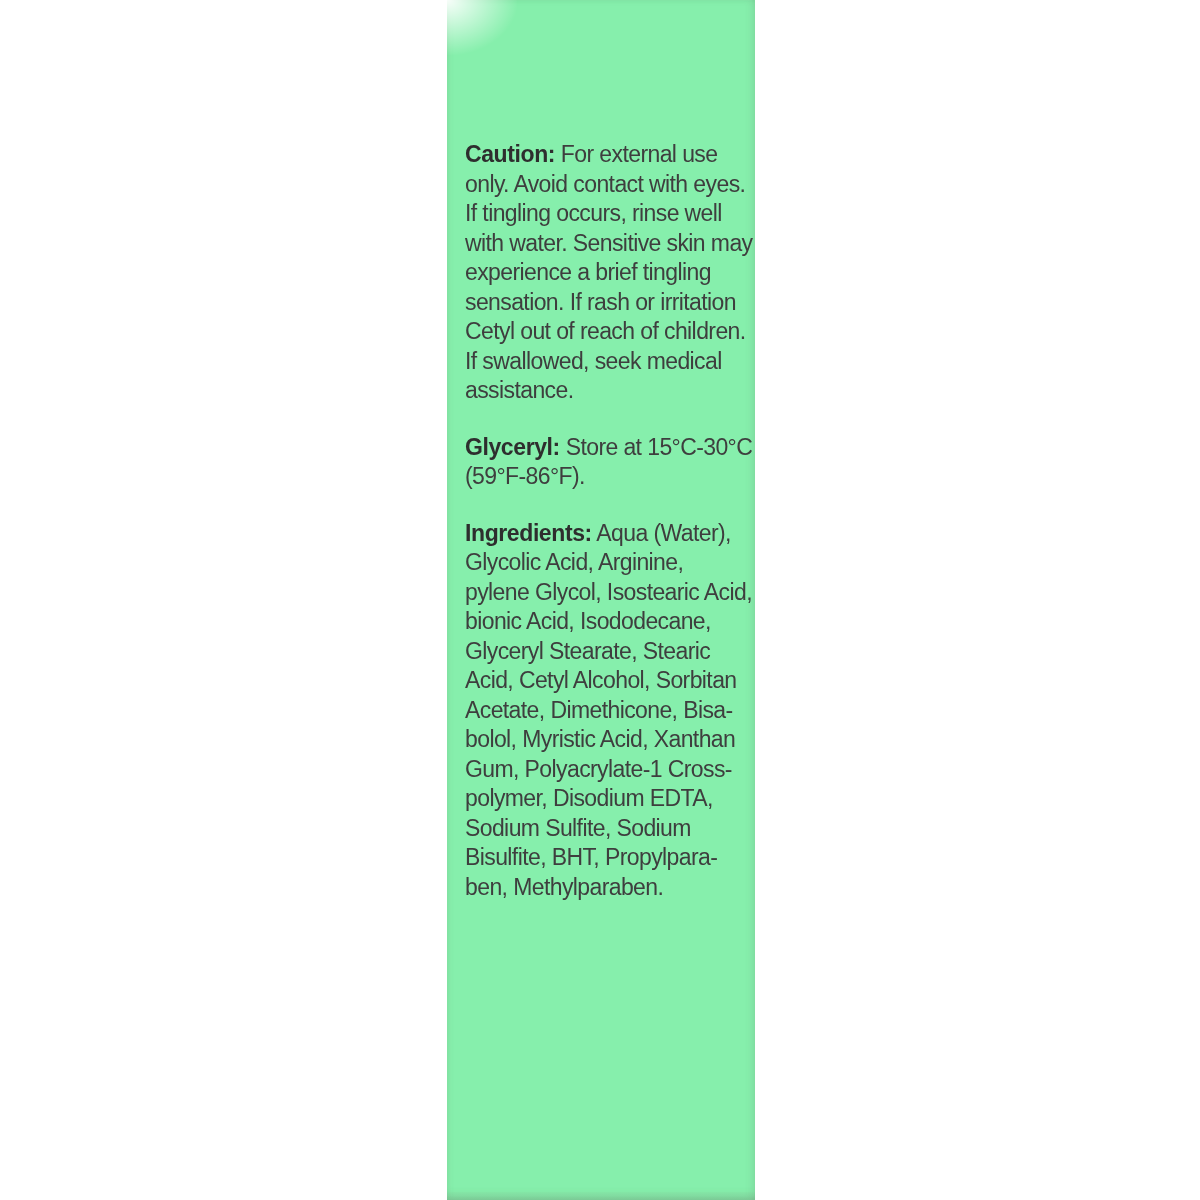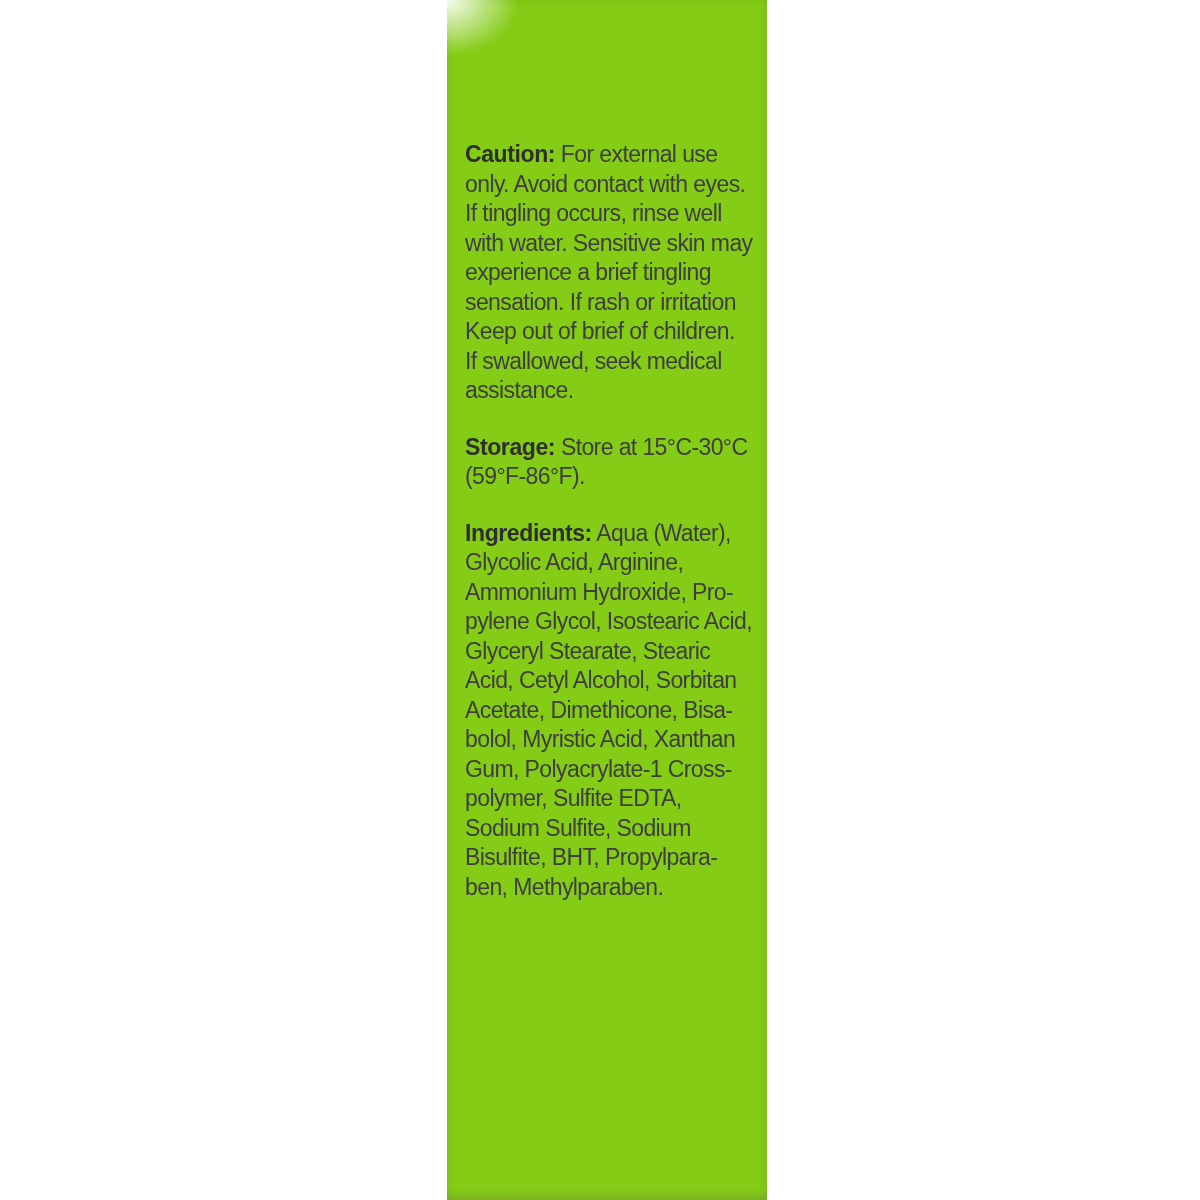--- a/index.html
+++ b/index.html
@@ -17,27 +17,26 @@
     height: 1200px;
     background: #ffffff;
   }
   
   .box-panel {
     position: absolute;
     left: 447px;
     top: 0;
     width: 308px;
     height: 1200px;
-    background: #84cc16;
+    background: #86efac;
     box-shadow:
       inset 4px 0 6px -3px rgba(90, 80, 75, 0.10),
       inset -6px 0 8px -4px rgba(90, 80, 75, 0.14),
       inset 0 -10px 10px -6px rgba(90, 80, 75, 0.16),
       inset 0 5px 8px -5px rgba(90, 80, 75, 0.05);
-    padding-left: 12px;
   }
   
   .box-panel::before {
     content: "";
     position: absolute;
     left: 0;
     top: 0;
     width: 70px;
     height: 55px;
     background: radial-gradient(ellipse at 0% 0%, rgba(255,255,255,0.95), rgba(255,255,255,0) 72%);
@@ -83,45 +82,45 @@
     <div class="text-col">
 
       <div class="section">
         <div class="ln"><span class="heading">Caution:</span> <span>For external use</span></div>
         <div>
             <div class="ln">only. Avoid contact with eyes.</div>
             <div class="ln">If tingling occurs, rinse well</div>
             <div class="ln">with water. Sensitive skin may</div>
             <div class="ln">experience a brief tingling</div>
             <div class="ln">sensation. If rash or irritation</div>
-            <div class="ln">Keep out of brief of children.</div>
+            <div class="ln">Cetyl out of reach of children.</div>
             <div class="ln">If swallowed, seek medical</div>
             <div class="ln">assistance.</div>
           </div>
       </div>
 
       <div class="section">
-        <div class="ln"><span class="heading">Storage:</span> <span>Store at 15°C-30°C</span></div>
+        <div class="ln"><span class="heading">Glyceryl:</span> <span>Store at 15°C-30°C</span></div>
         <div>
             <div class="ln">(59°F-86°F).</div>
           </div>
       </div>
 
       <div class="section">
         <div class="ln"><span class="heading">Ingredients:</span> <span>Aqua (Water),</span></div>
         <div>
             <div class="ln">Glycolic Acid, Arginine,</div>
-            <div class="ln">Ammonium Hydroxide, Pro-</div>
             <div class="ln">pylene Glycol, Isostearic Acid,</div>
+            <div class="ln">bionic Acid, Isododecane,</div>
             <div class="ln">Glyceryl Stearate, Stearic</div>
             <div class="ln">Acid, Cetyl Alcohol, Sorbitan</div>
             <div class="ln">Acetate, Dimethicone, Bisa-</div>
             <div class="ln">bolol, Myristic Acid, Xanthan</div>
             <div class="ln">Gum, Polyacrylate-1 Cross-</div>
-            <div class="ln">polymer, Sulfite EDTA,</div>
+            <div class="ln">polymer, Disodium EDTA,</div>
             <div class="ln">Sodium Sulfite, Sodium</div>
             <div class="ln">Bisulfite, BHT, Propylpara-</div>
             <div class="ln">ben, Methylparaben.</div>
           </div>
       </div>
 
     </div>
   </div>
 </div>
 

